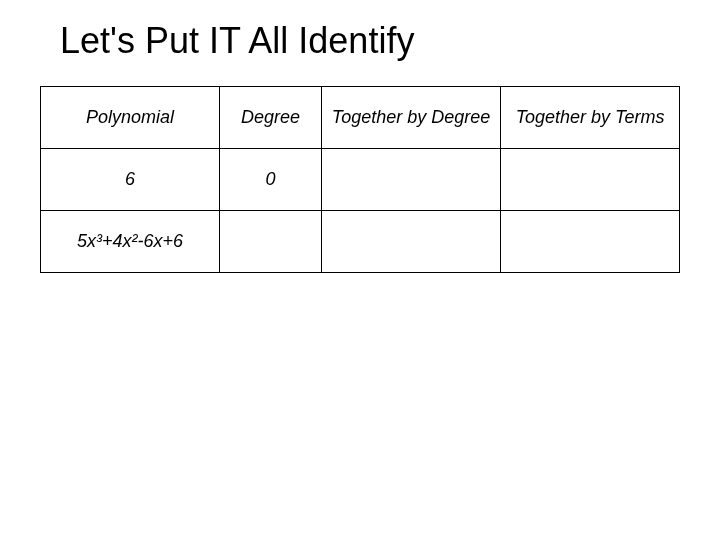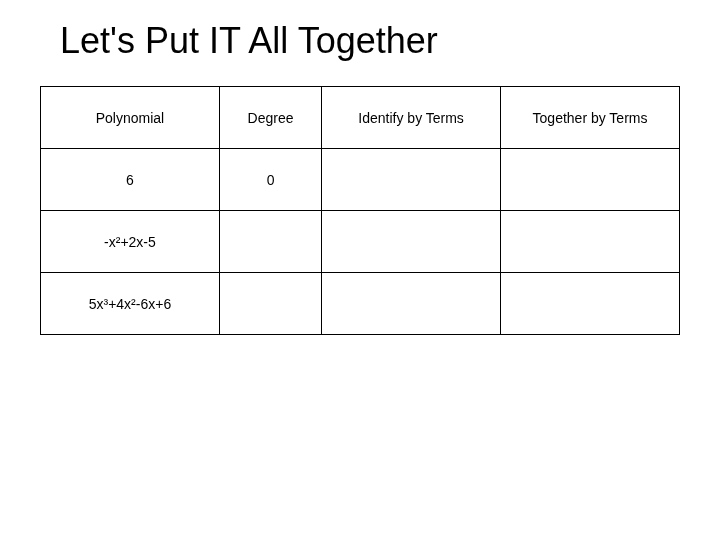--- a/index.html
+++ b/index.html
@@ -35,23 +35,24 @@
     table {
       width: 100%;
       border-collapse: collapse;
       table-layout: fixed;
     }
 
     th, td {
       border: 1px solid #000000;
       padding: 10px 8px;
       text-align: center;
-      font-size: 14px;
+      font-size: 18px;
       color: #000000;
       vertical-align: middle;
+      font-style: italic;
     }
 
     th {
       font-weight: normal;
     }
 
     .col-polynomial {
       width: 28%;
     }
     .col-degree {
@@ -68,48 +69,42 @@
       height: 62px;
     }
 
     thead tr {
       height: 62px;
     }
   </style>
 </head>
 <body>
 
-<h1 class="page-title">Let's Put IT All Together</h1>
+<h1 class="page-title">Let's Put IT All Identify</h1>
 
 <div class="table-container">
   <table>
     <colgroup>
       <col class="col-polynomial">
       <col class="col-degree">
       <col class="col-id-degree">
       <col class="col-id-terms">
     </colgroup>
     <thead>
       <tr>
         <th>Polynomial</th>
         <th>Degree</th>
-        <th>Identify by Terms</th>
+        <th>Together by Degree</th>
         <th>Together by Terms</th>
       </tr>
     </thead>
     <tbody id="table-body">
     <tr>
           <td>6</td>
           <td>0</td>
-          <td></td>
-          <td></td>
-        </tr>
-        <tr>
-          <td>-x²+2x-5</td>
-          <td></td>
           <td></td>
           <td></td>
         </tr>
         <tr>
           <td>5x³+4x²-6x+6</td>
           <td></td>
           <td></td>
           <td></td>
         </tr>
       </tbody>

